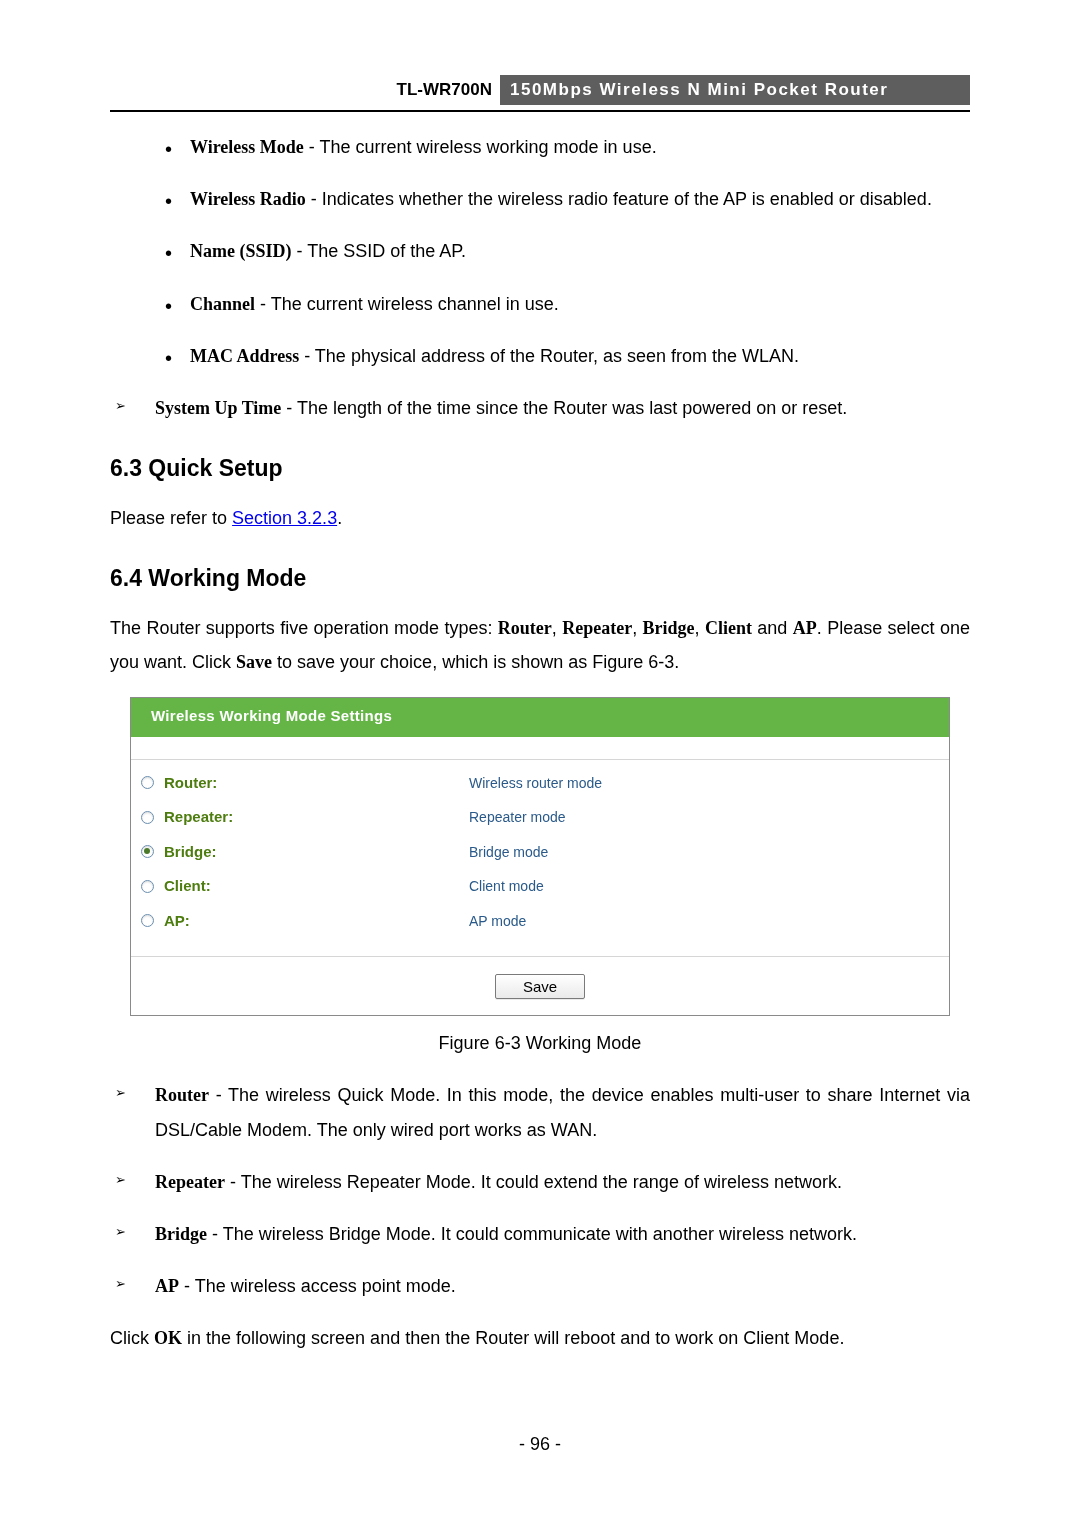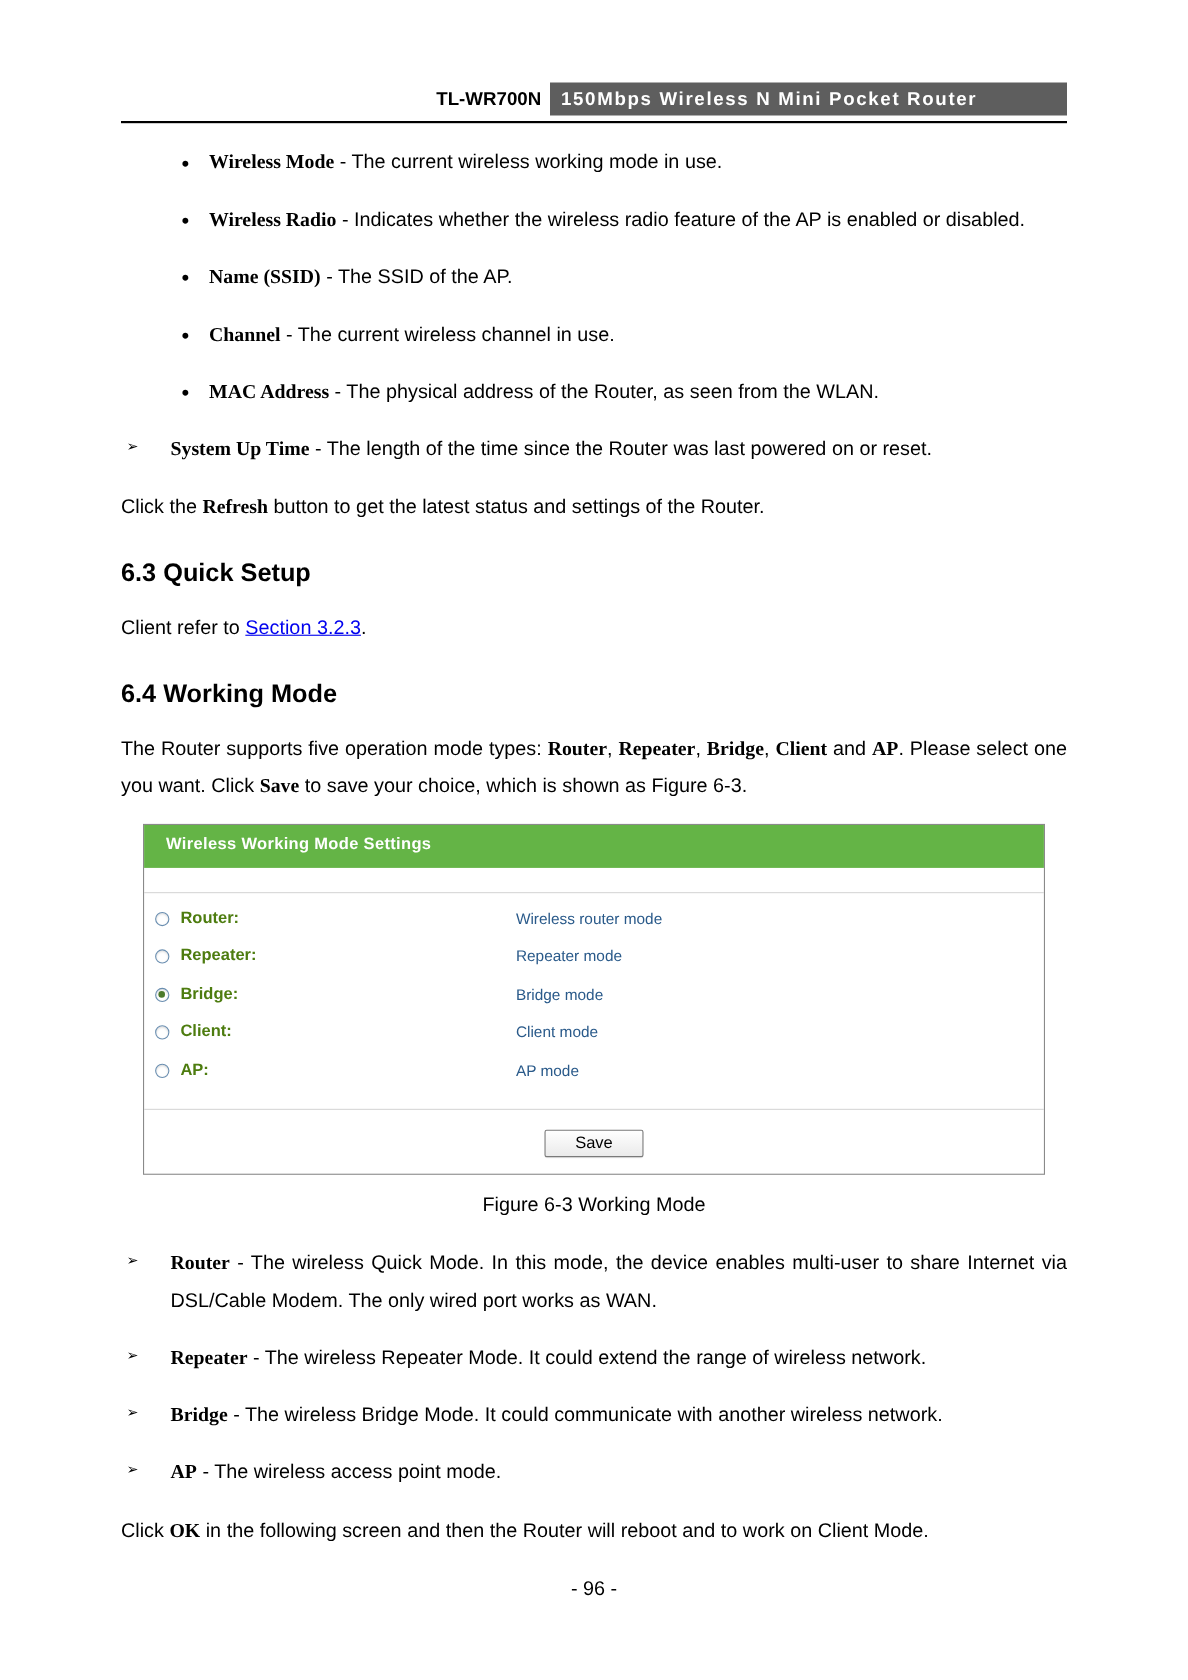--- a/index.html
+++ b/index.html
@@ -206,27 +206,24 @@
       <li><span class="b">Wireless Radio</span><span> - Indicates whether the wireless radio feature of the AP is enabled or disabled.</span></li>
       <li><span class="b">Name (SSID)</span><span> - The SSID of the AP.</span></li>
       <li><span class="b">Channel</span><span> - The current wireless channel in use.</span></li>
       <li><span class="b">MAC Address</span><span> - The physical address of the Router, as seen from the WLAN.</span></li>
     </ul>
 
     <ul class="arrow-list">
       <li><span class="b">System Up Time</span><span> - The length of the time since the Router was last powered on or reset.</span></li>
     </ul>
 
-    <p class="para">
-      <span>Click the </span><span class="b">Refresh</span><span> button to get the latest status and settings of the Router.</span>
-    </p>
 
     <h2 class="section">6.3  Quick Setup</h2>
     <p class="para">
-      <span>Client refer to </span><a class="link">Section 3.2.3</a><span>.</span>
+      <span>Please refer to </span><a class="link">Section 3.2.3</a><span>.</span>
     </p>
 
     <h2 class="section">6.4  Working Mode</h2>
     <p class="para">
       <span>The Router supports five operation mode types: </span><span class="b">Router</span><span>, </span><span class="b">Repeater</span><span>, </span><span class="b">Bridge</span><span>, </span><span class="b">Client</span><span> and </span><span class="b">AP</span><span>. Please select one you want. Click </span><span class="b">Save</span><span> to save your choice, which is shown as Figure 6-3.</span>
     </p>
 
     <div class="panel">
       <div class="panel-outer">
         <div class="panel-title">Wireless Working Mode Settings</div>

